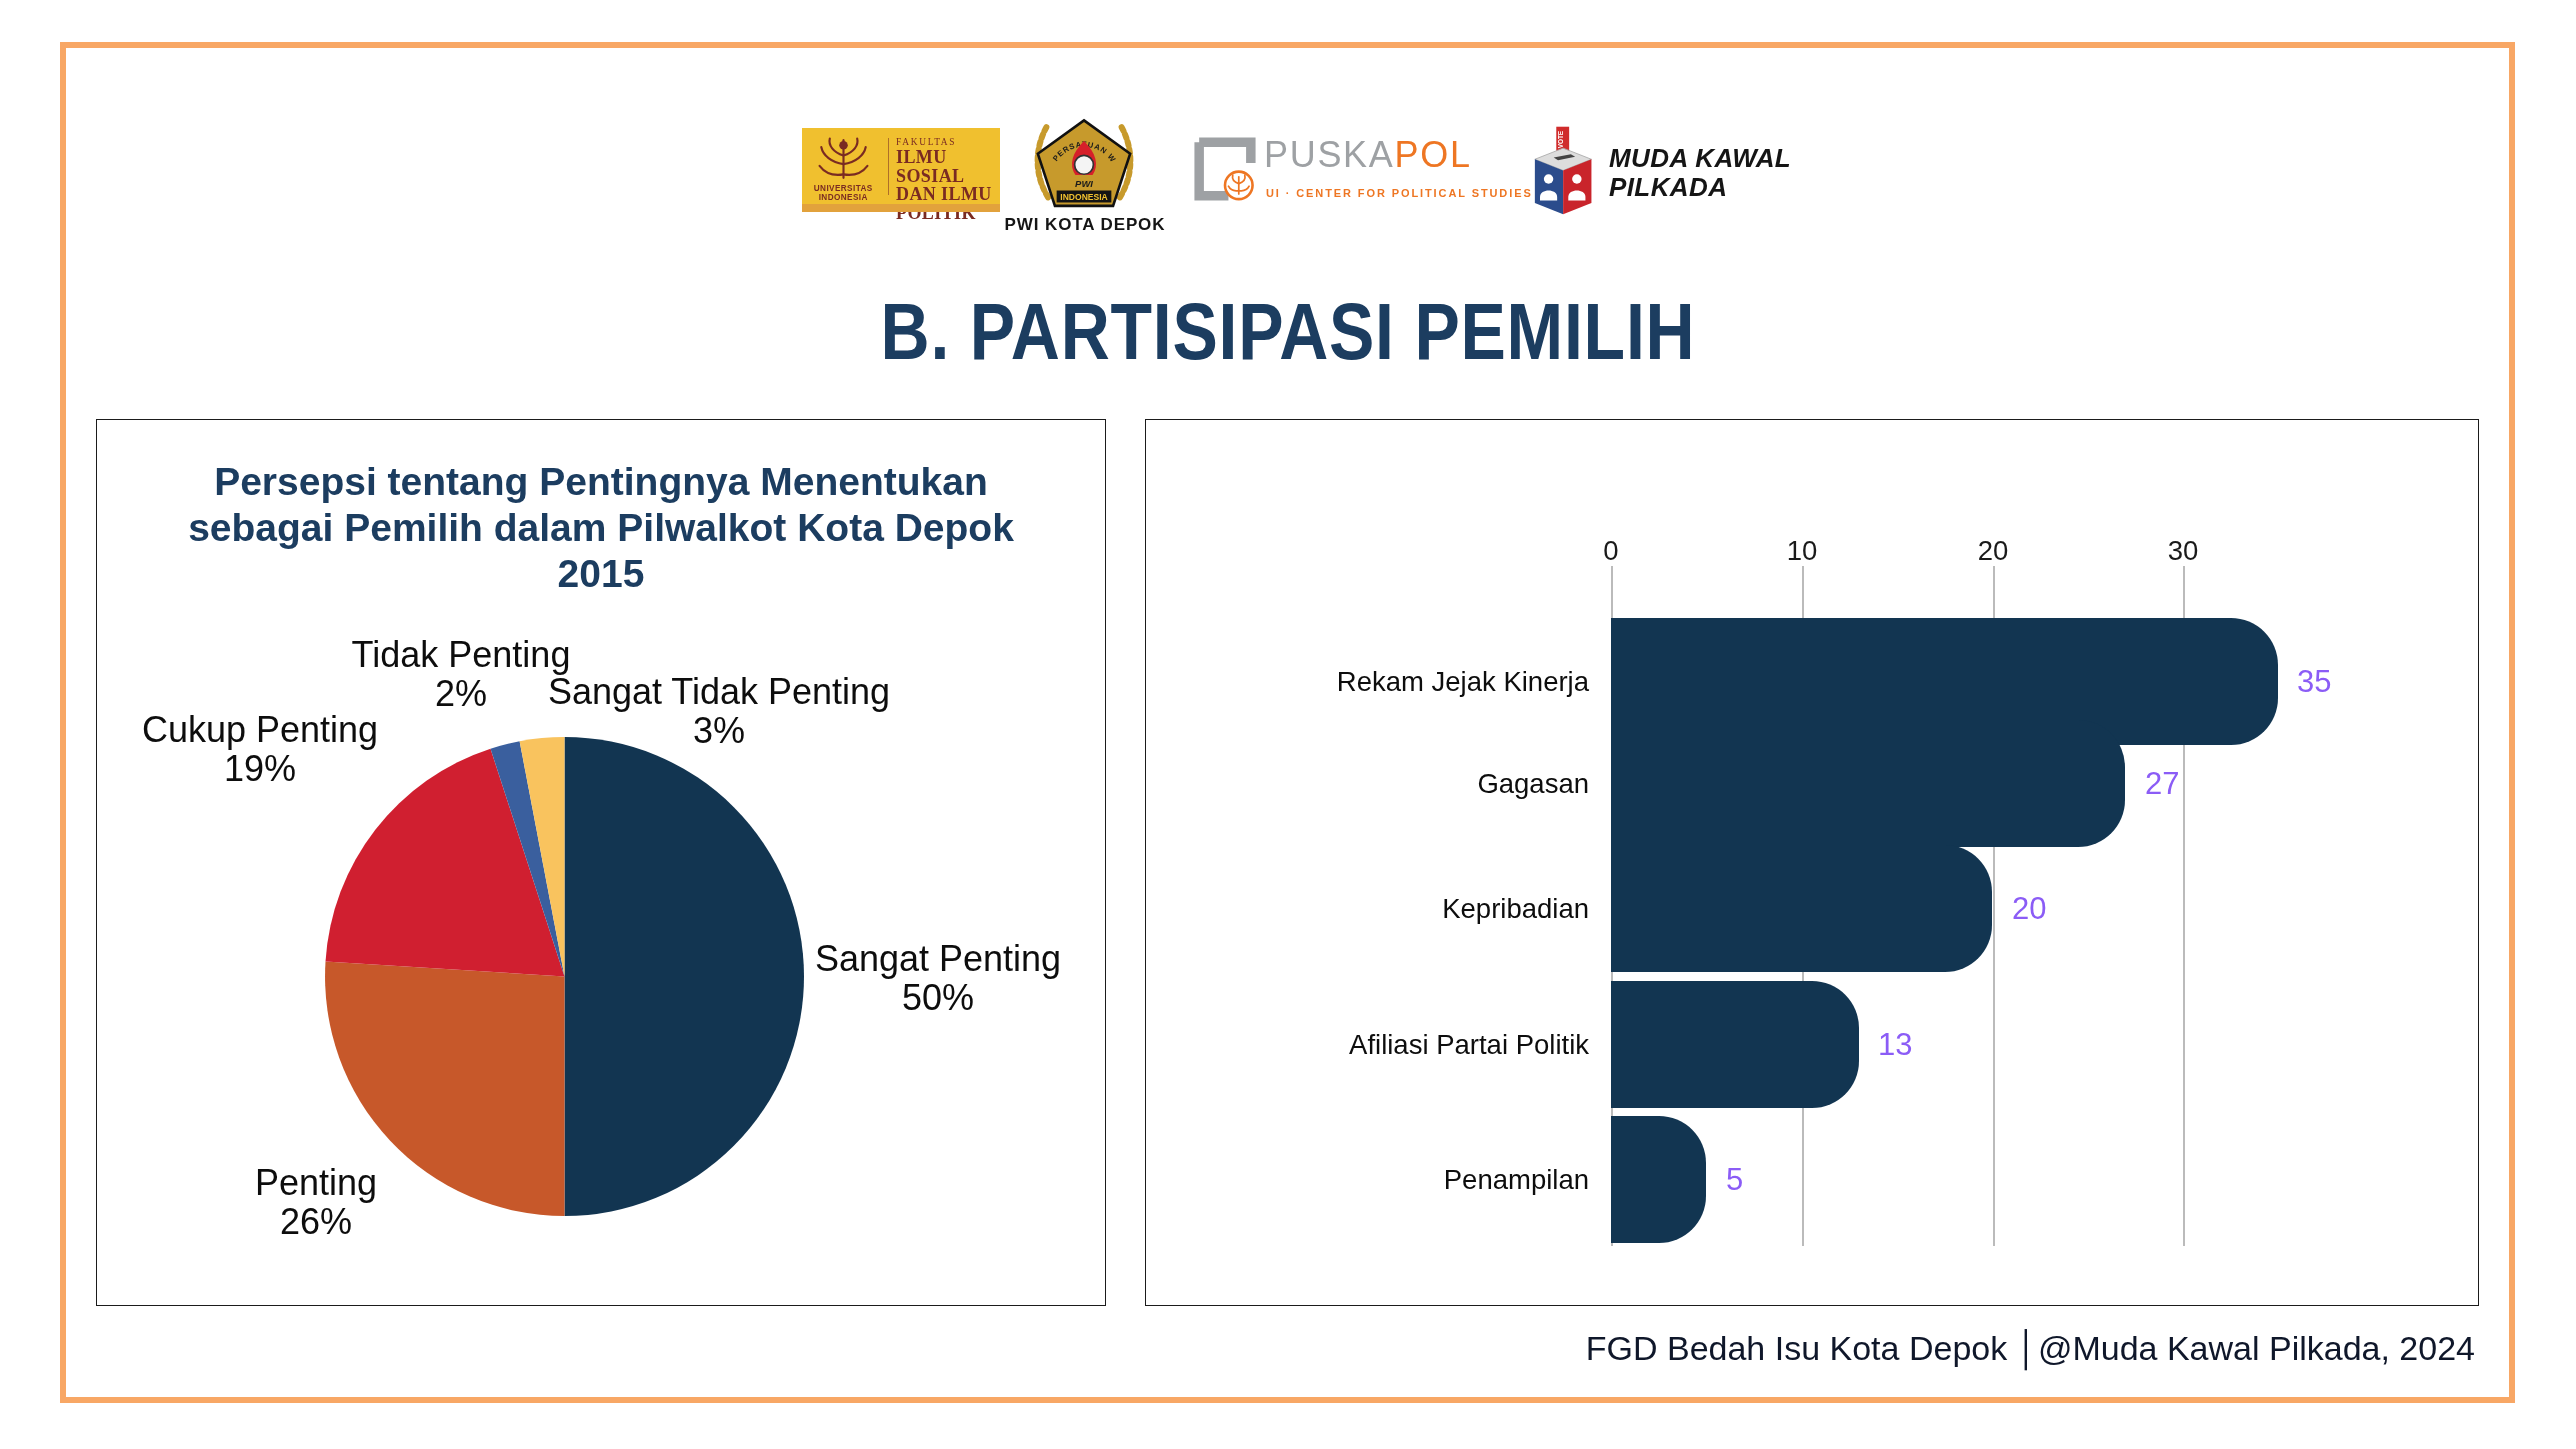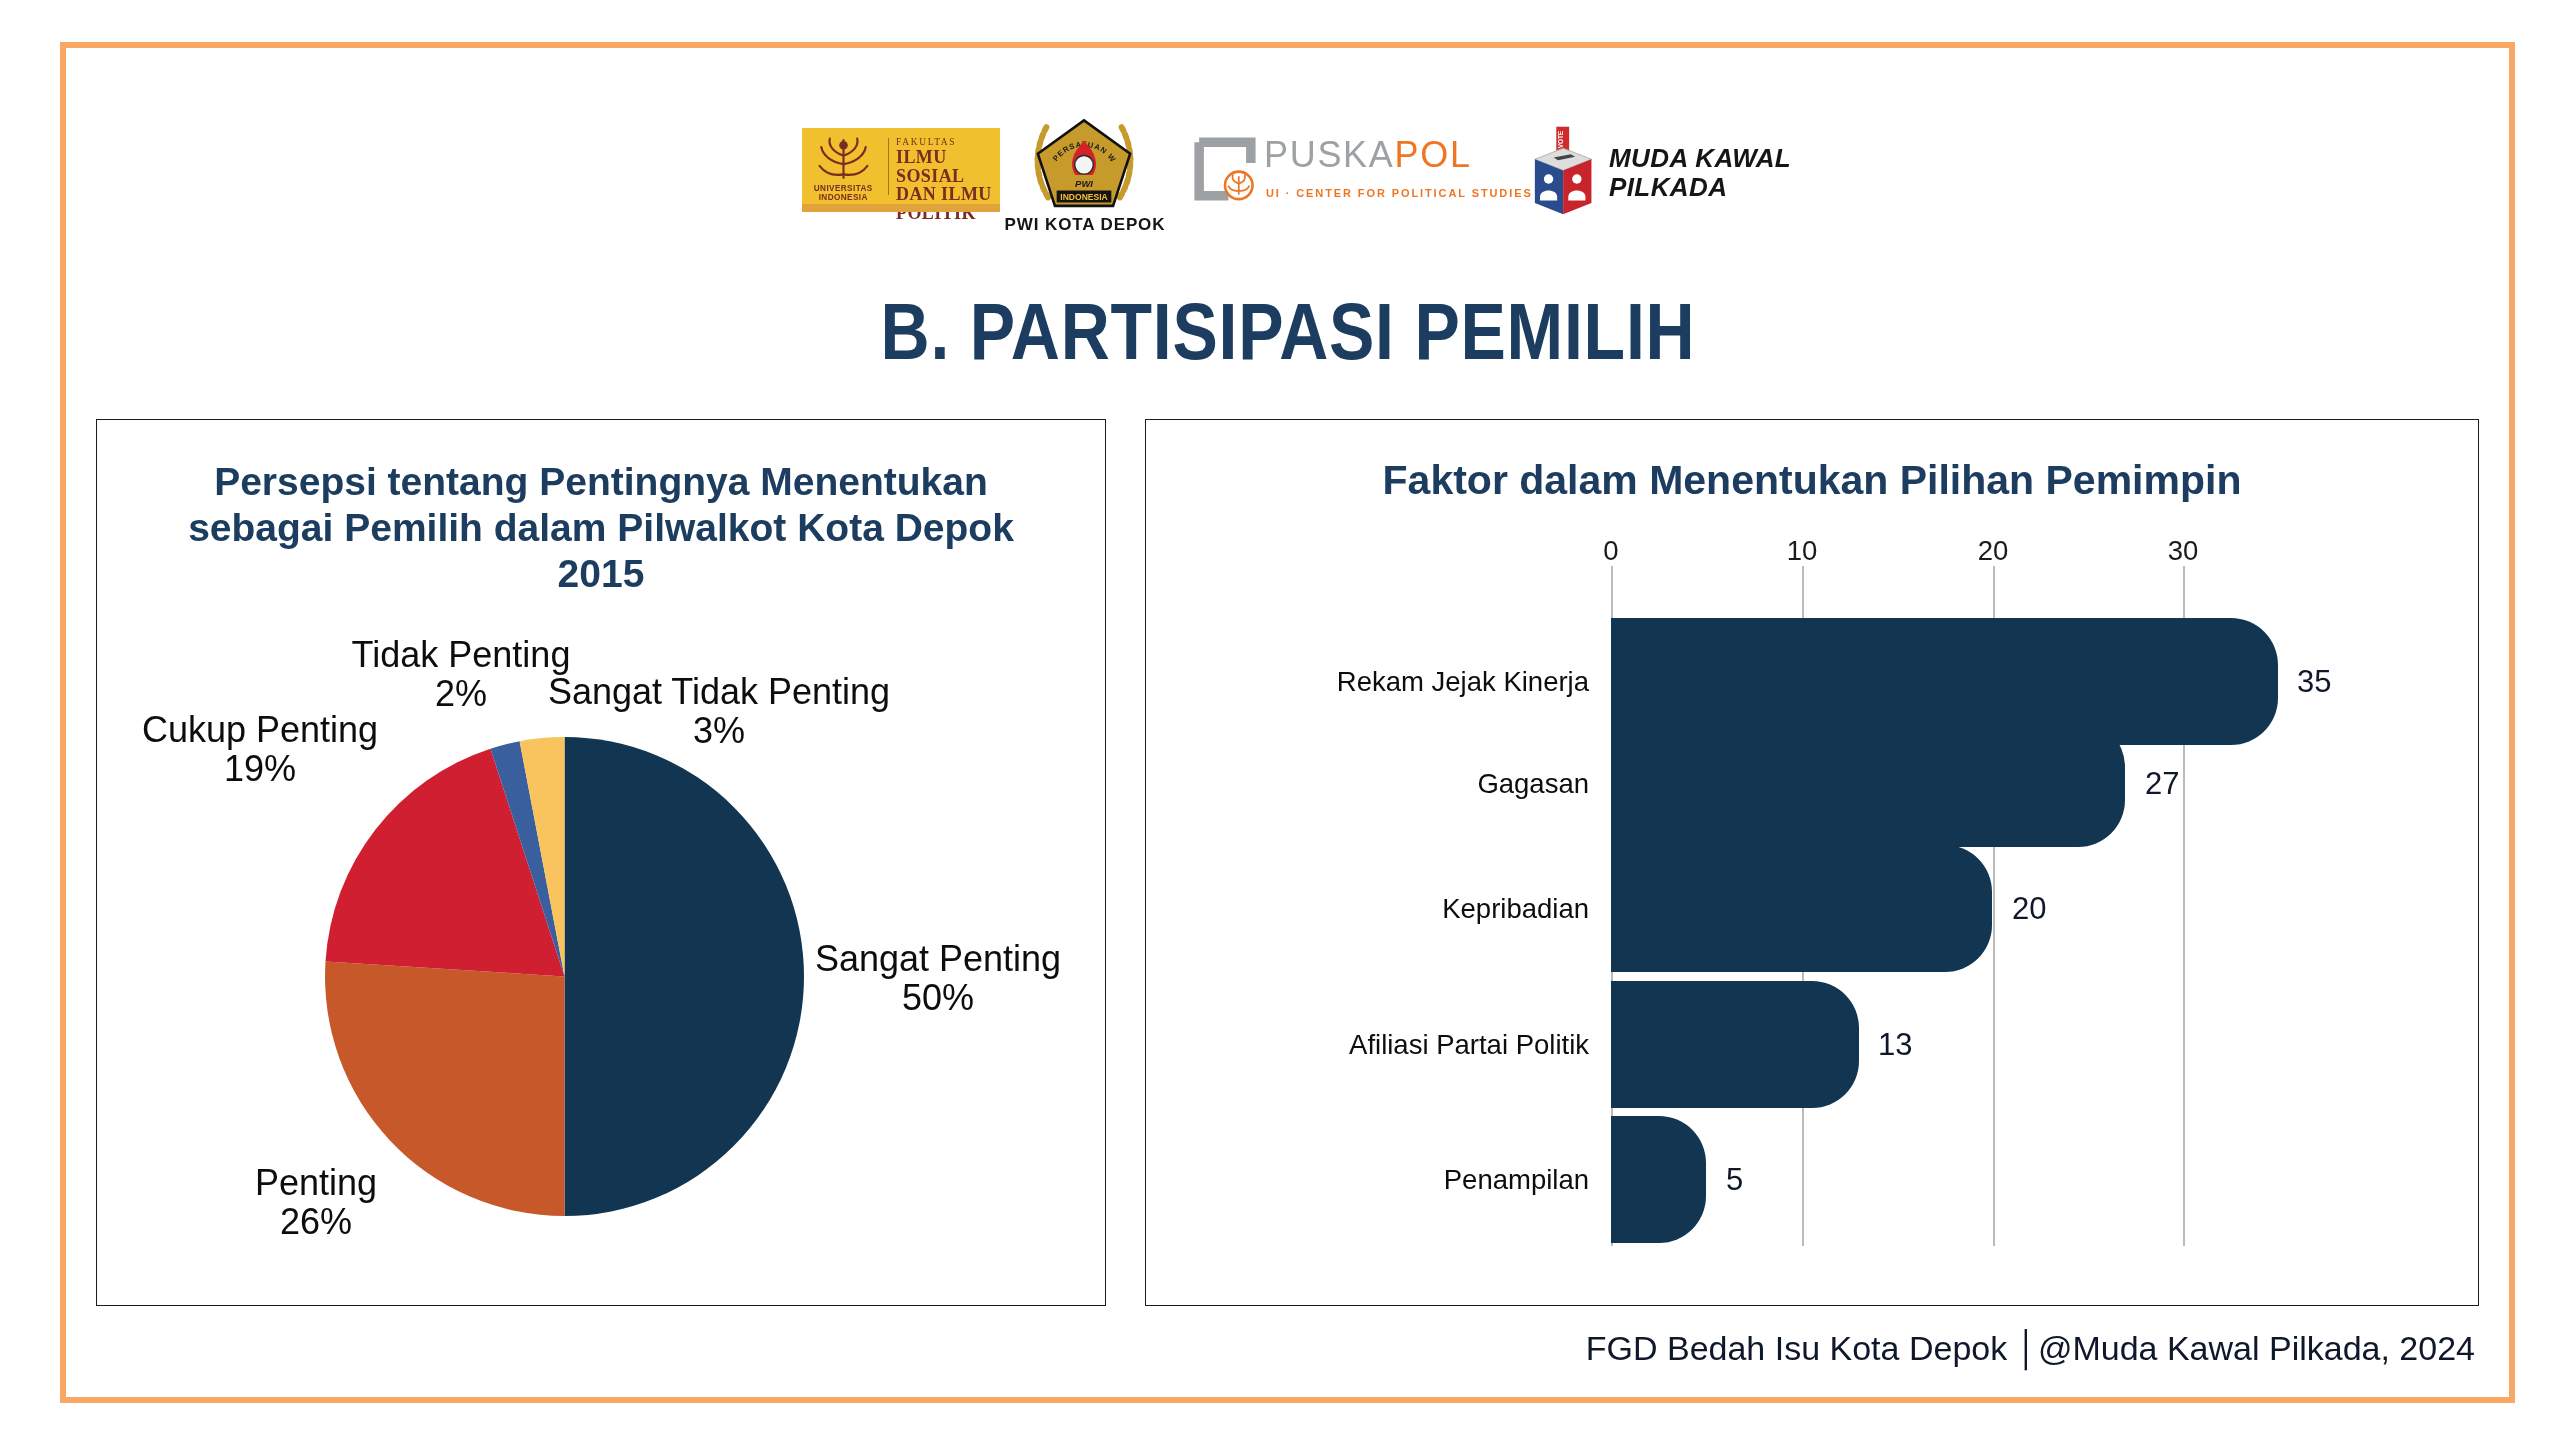--- a/index.html
+++ b/index.html
@@ -50,21 +50,21 @@
   
   .grid-line{position:absolute;top:146px;width:1.7px;height:680px;background:#BBBBBB;z-index:1;}
   .axis-tick{position:absolute;top:115px;transform:translateX(-50%);
     font-size:27.5px;color:#1a1a1a;z-index:1;}
   .bar-row{position:absolute;left:0;width:100%;height:127px;}
   .bar-cat{position:absolute;left:17px;top:0;width:426px;height:127px;display:flex;
     align-items:center;justify-content:flex-end;font-size:27.5px;color:#0d0d0d;white-space:nowrap;}
   .bar{position:absolute;left:465px;top:0;height:127px;background:#123551;
     border-radius:0 47px 47px 0;z-index:2;}
   .bar-value{position:absolute;top:0;height:127px;display:flex;align-items:center;
-    font-size:31px;color:#0f172a;z-index:2;}
+    font-size:31px;color:#8b5cf6;z-index:2;}
   
   .footer{position:absolute;right:101px;top:1329px;font-size:34px;color:#0f172a;white-space:nowrap;}
 </style>
 </head>
 <body>
 
 <div class="frame"></div>
 
 <div class="logo-fisip">
   <span class="fisip-makara">
@@ -177,21 +177,20 @@
     <div>Sangat Penting</div>
     <div>50%</div>
   </div>
   <div class="pie-label" style="left:219px;top:782px;">
     <div>Penting</div>
     <div>26%</div>
   </div>
 </div>
 
 <div class="panel panel-right">
-  <div class="bar-title">Faktor dalam Menentukan Pilihan Pemimpin</div>
 
   <span class="axis-tick" style="left:465px;">0</span>
   <span class="axis-tick" style="left:656px;">10</span>
   <span class="axis-tick" style="left:847px;">20</span>
   <span class="axis-tick" style="left:1037px;">30</span>
 
   <div class="grid-line" style="left:465px;"></div>
   <div class="grid-line" style="left:656px;"></div>
   <div class="grid-line" style="left:847px;"></div>
   <div class="grid-line" style="left:1037px;"></div>

